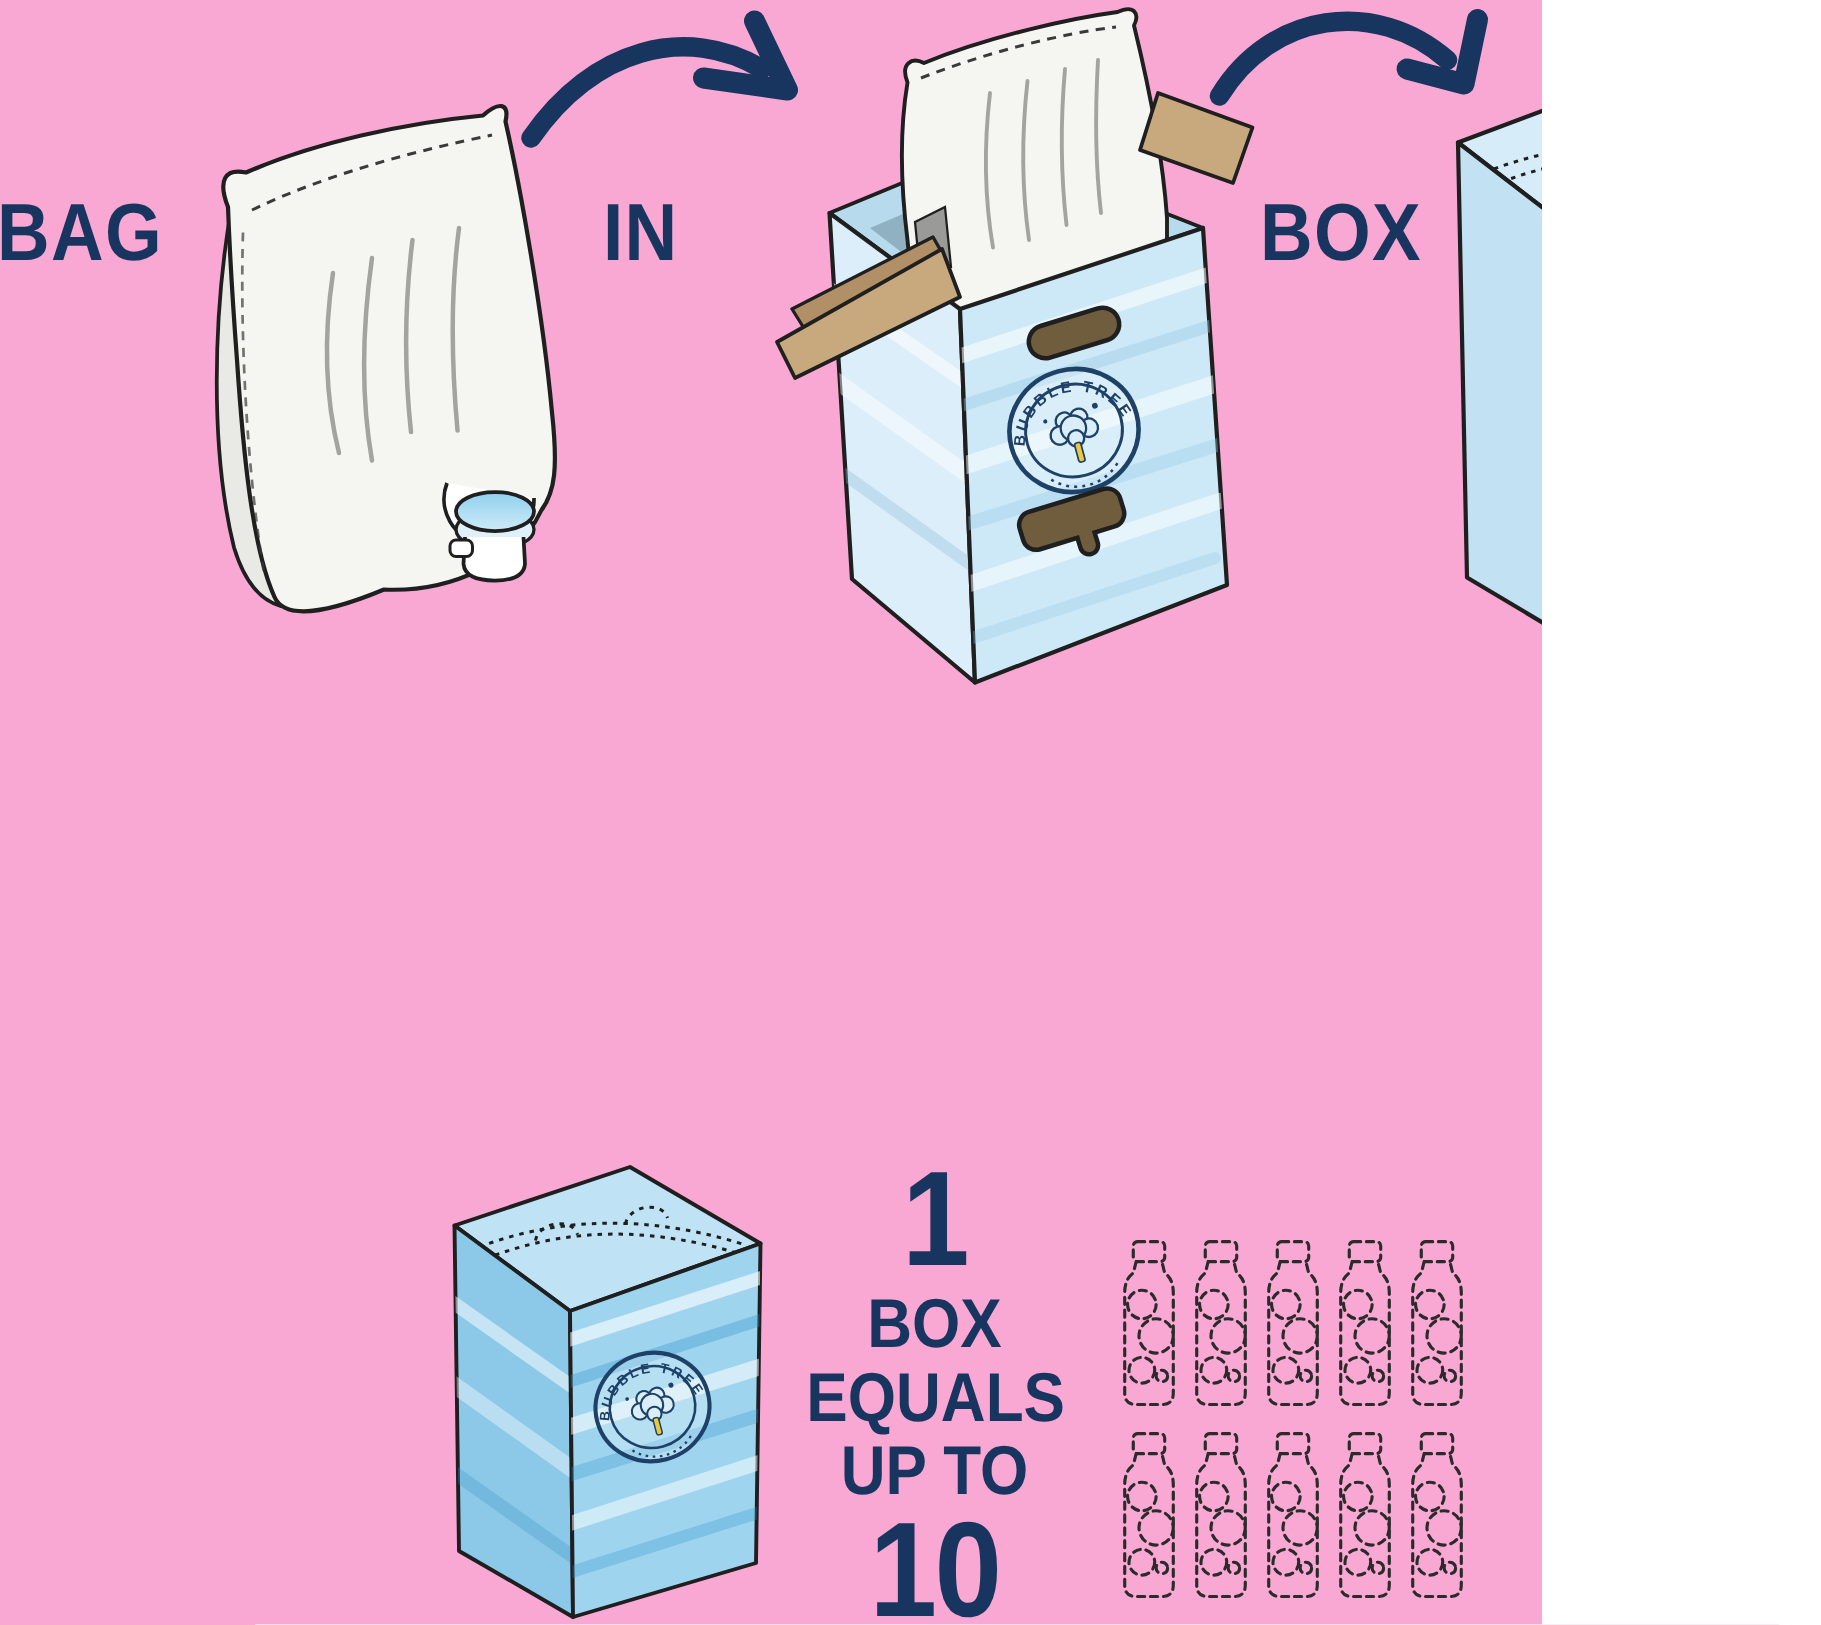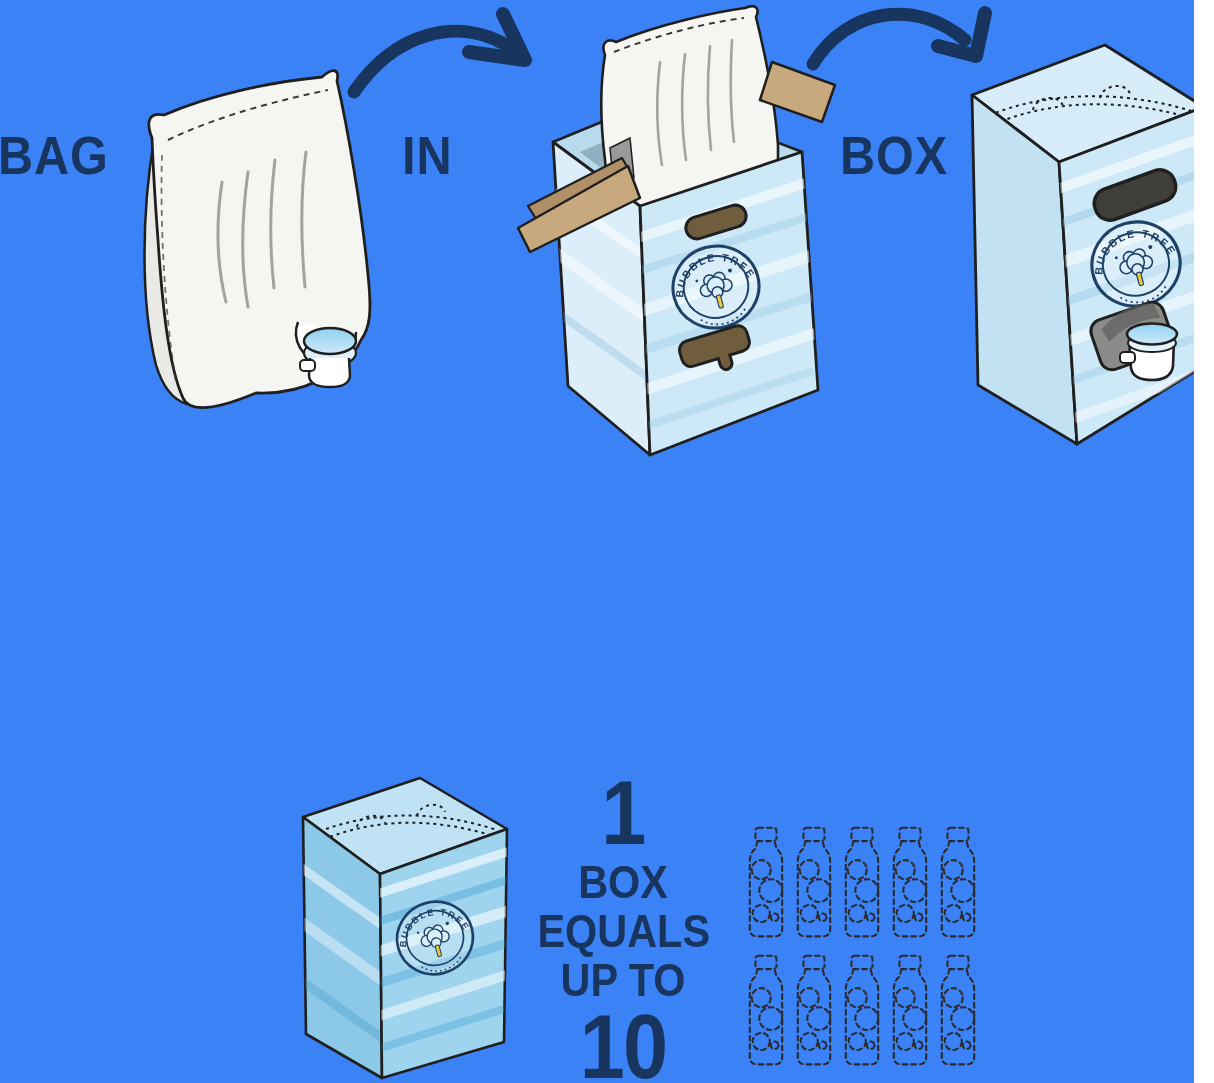--- a/index.html
+++ b/index.html
@@ -1,19 +1,19 @@
 <!DOCTYPE html>
 <html><head>
 <meta charset="utf-8">
 <style>
   html,body{margin:0;padding:0;background:#ffffff;}
   #canvas{
     position:relative;
-    width:1194px;height:1083px;
-    background:#3b82f6;
+    width:1028px;height:1083px;
+    background:#f9a8d4;
     overflow:hidden;
     font-family:"Liberation Sans", sans-serif;
   }
   .abs{position:absolute;}
   .step-label{
     position:absolute;
     font-weight:bold;
     font-size:54px;
     letter-spacing:1px;
     color:#17355e;

